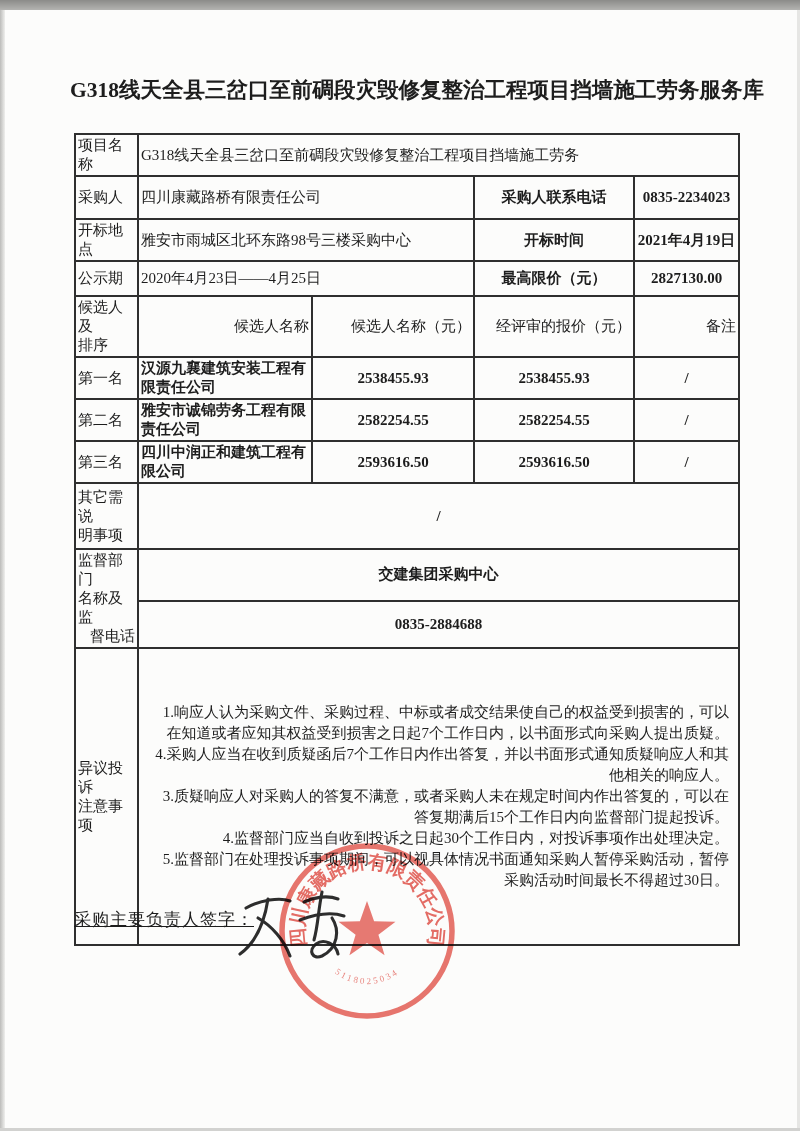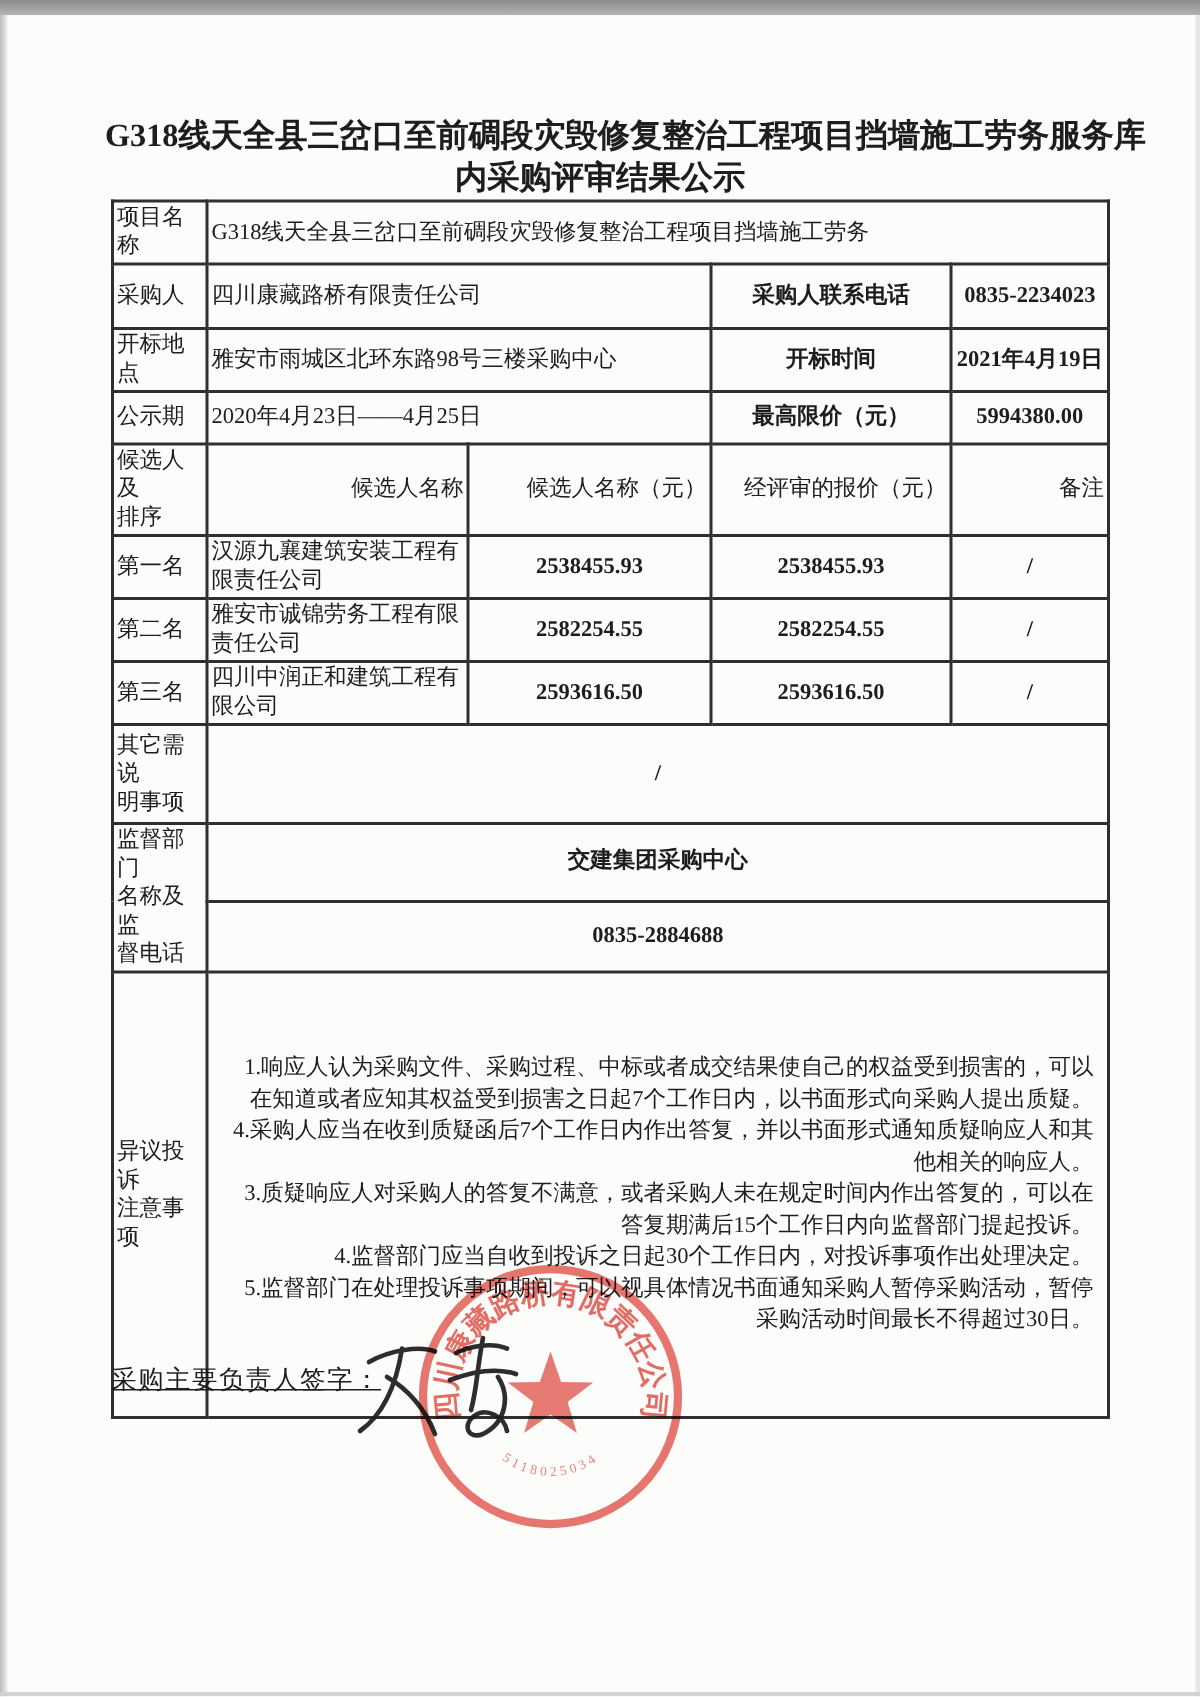--- a/index.html
+++ b/index.html
@@ -15,21 +15,21 @@
   .title{position:absolute;top:76px;left:70px;width:660px;text-align:center;
          font-weight:bold;font-size:21.5px;line-height:28px;}
   .title div{white-space:nowrap;}
 
   table.main{position:absolute;left:74px;top:133px;width:664px;
              border-collapse:collapse;table-layout:fixed;}
   table.main td{border:2px solid #2f2f2f;font-size:15px;line-height:19px;
                 padding:1px 2px;vertical-align:middle;overflow:hidden;}
   td.lbl{font-size:14.5px;padding:1px 1px;margin-left:32px;}
   td.val{padding-left:6px;text-align:left;}
-  td.name{padding:1px 10px 1px 6px;text-align:left;word-break:break-all;}
+  td.name{padding:1px 10px 1px 6px;text-align:left;word-break:break-all;font-weight:bold;}
   td.ctr{text-align:center;font-size:14.5px;white-space:nowrap;font-weight:bold;}
   td.hdr{text-align:right;font-size:15px;}
   td.notice{padding:0;}
   .notice-box{padding:0 7px;font-size:15px;line-height:21px;text-align:right;
               word-break:break-all;}
   .h41{height:41px}.h43{height:43px}.h35{height:35px}.h37{height:37px}
   .h42{height:42px}.h40{height:40px}.h66{height:66px}.h38{height:38px}.h297{height:297px}
 
   .sign-label{position:absolute;left:74px;top:908px;font-size:17px;letter-spacing:1px;text-decoration:underline;}
   .signature{position:absolute;left:228px;top:880px;}
@@ -39,21 +39,20 @@
 <body>
 
 <div class="sheet">
   <div class="scan-top"></div>
   <div class="scan-left"></div>
   <div class="scan-right"></div>
   <div class="scan-bottom"></div>
 
   <div class="title">
     <div>G318线天全县三岔口至前碉段灾毁修复整治工程项目挡墙施工劳务服务库</div>
-    <div>内采购评审结果公示</div>
   </div>
 
   <table class="main">
     <colgroup>
       <col style="width:63px">
         <col style="width:174px">
         <col style="width:162px">
       <col style="width:160px">
         <col style="width:105px">
     </colgroup>
@@ -71,21 +70,21 @@
     <tr class="h41">
       <td class="lbl">开标地点</td>
       <td class="val" colspan="2">雅安市雨城区北环东路98号三楼采购中心</td>
       <td class="ctr">开标时间</td>
       <td class="ctr">2021年4月19日</td>
     </tr>
     <tr class="h35">
       <td class="lbl">公示期</td>
       <td class="val" colspan="2">2020年4月23日——4月25日</td>
       <td class="ctr">最高限价（元）</td>
-      <td class="ctr">5994380.00</td>
+      <td class="ctr">2827130.00</td>
     </tr>
     <tr class="h37">
       <td class="lbl">
         <div>候选人及</div>
         <div>排序</div>
       </td>
       <td class="hdr">候选人名称</td>
       <td class="hdr">候选人名称（元）</td>
       <td class="hdr">经评审的报价（元）</td>
       <td class="hdr">备注</td>
@@ -115,21 +114,21 @@
       <td class="lbl">
         <div>其它需说</div>
         <div>明事项</div>
       </td>
       <td class="ctr" colspan="4">/</td>
     </tr>
     <tr class="h42">
       <td class="lbl" rowspan="2">
         <div>监督部门</div>
         <div>名称及监</div>
-        <div style="text-align:left">督电话</div>
+        <div style="text-align:right">督电话</div>
       </td>
       <td class="ctr" colspan="4">交建集团采购中心</td>
     </tr>
     <tr class="h38">
       <td class="ctr" colspan="4">0835-2884688</td>
     </tr>
     <tr class="h297">
       <td class="lbl">
         <div>异议投诉</div>
         <div>注意事项</div>

